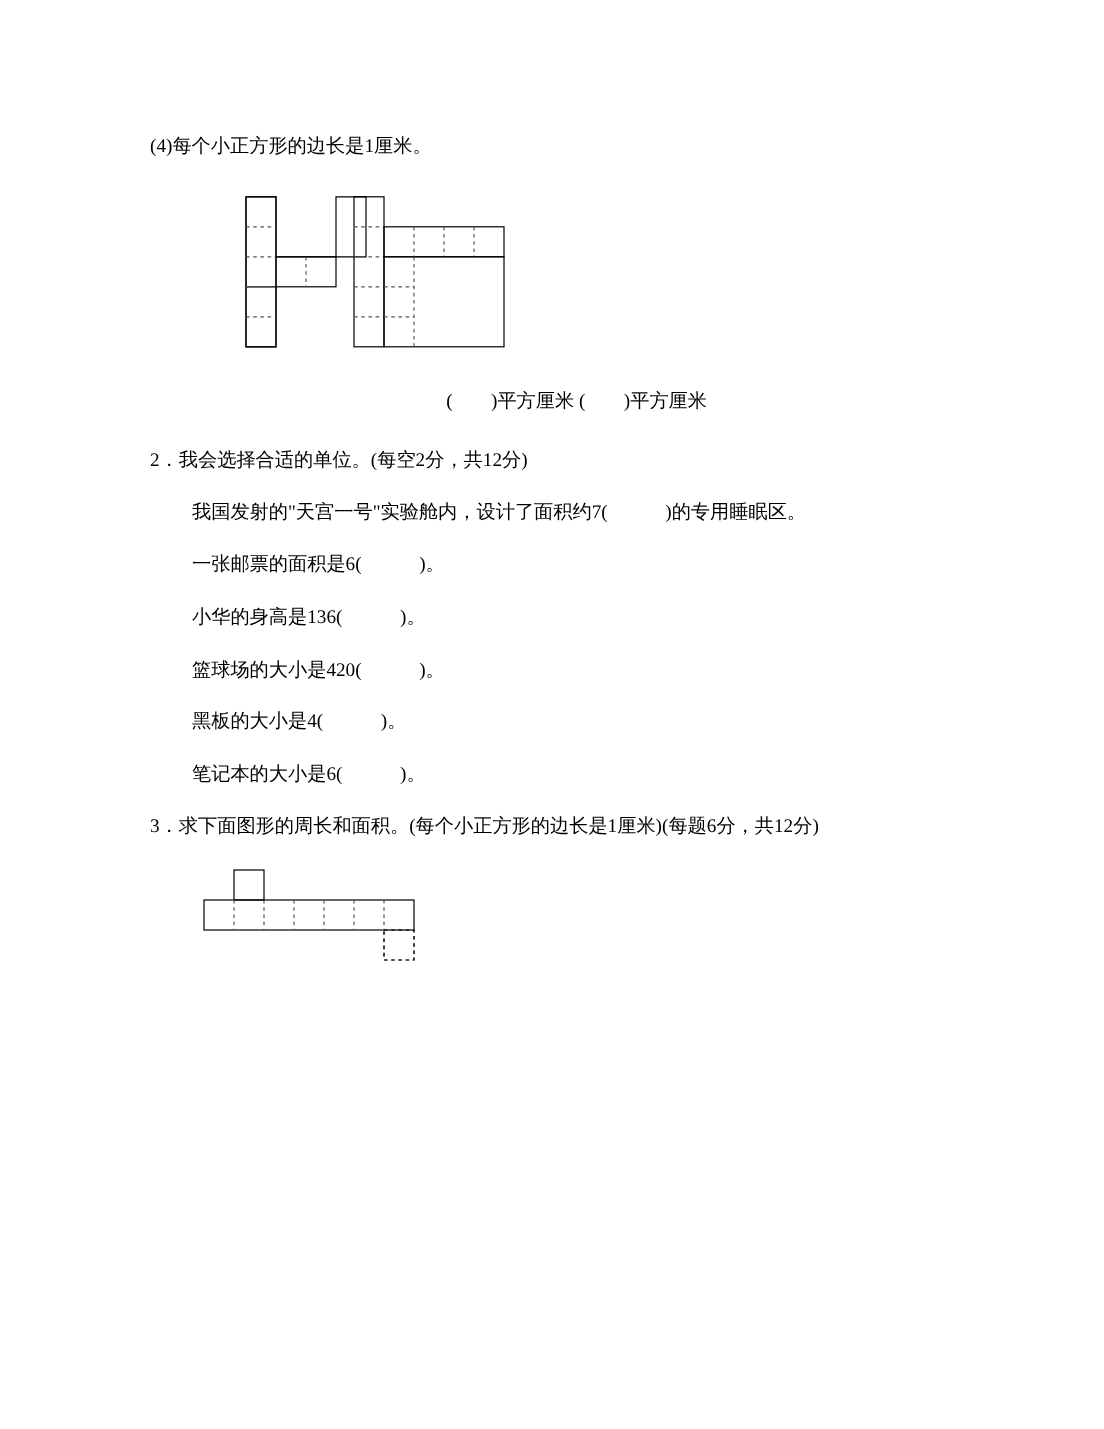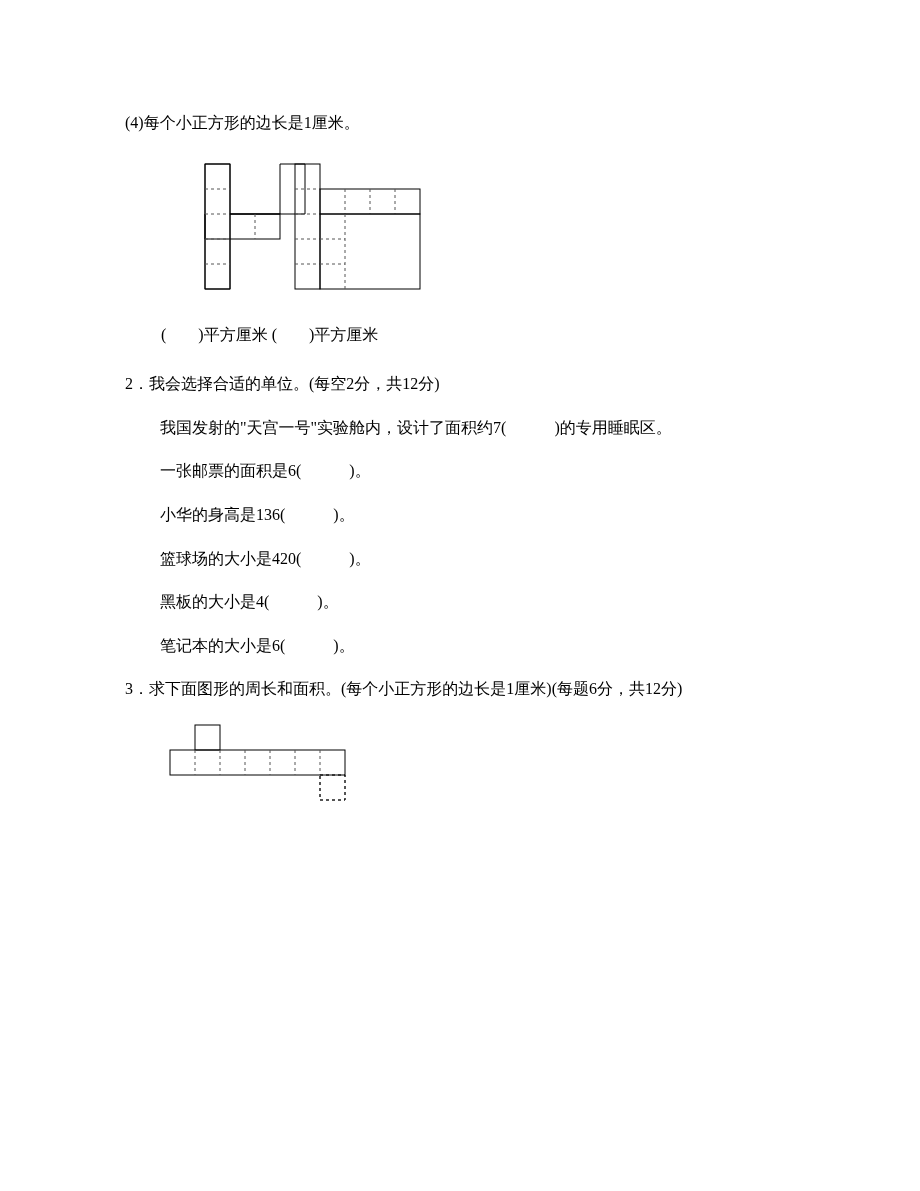--- a/index.html
+++ b/index.html
@@ -9,21 +9,21 @@
       background: #fff;
       font-family: "SimSun", "宋体", serif;
       font-size: 16px;
       color: #000;
       padding: 110px 120px 40px 125px;
       line-height: 1.6;
     }
     .line { margin-bottom: 18px; }
     .indent-1 { padding-left: 35px; }
     .figure-wrap { margin: 8px 0 18px 70px; }
-    .caption-row { margin: 6px 0 24px 36px; }
+    .caption-row { margin: 6px 0 24px 36px; text-align: center; }
     svg { display: block; }
     .grid-line { stroke: #000; stroke-width: 1; fill: none; }
     .grid-dash { stroke: #555; stroke-width: 1; stroke-dasharray: 3 3; fill: none; }
   </style>
 </head>
 <body>
 
 <div class="line">
   <span>(4)每个小正方形的边长是1厘米。</span>
 </div>

